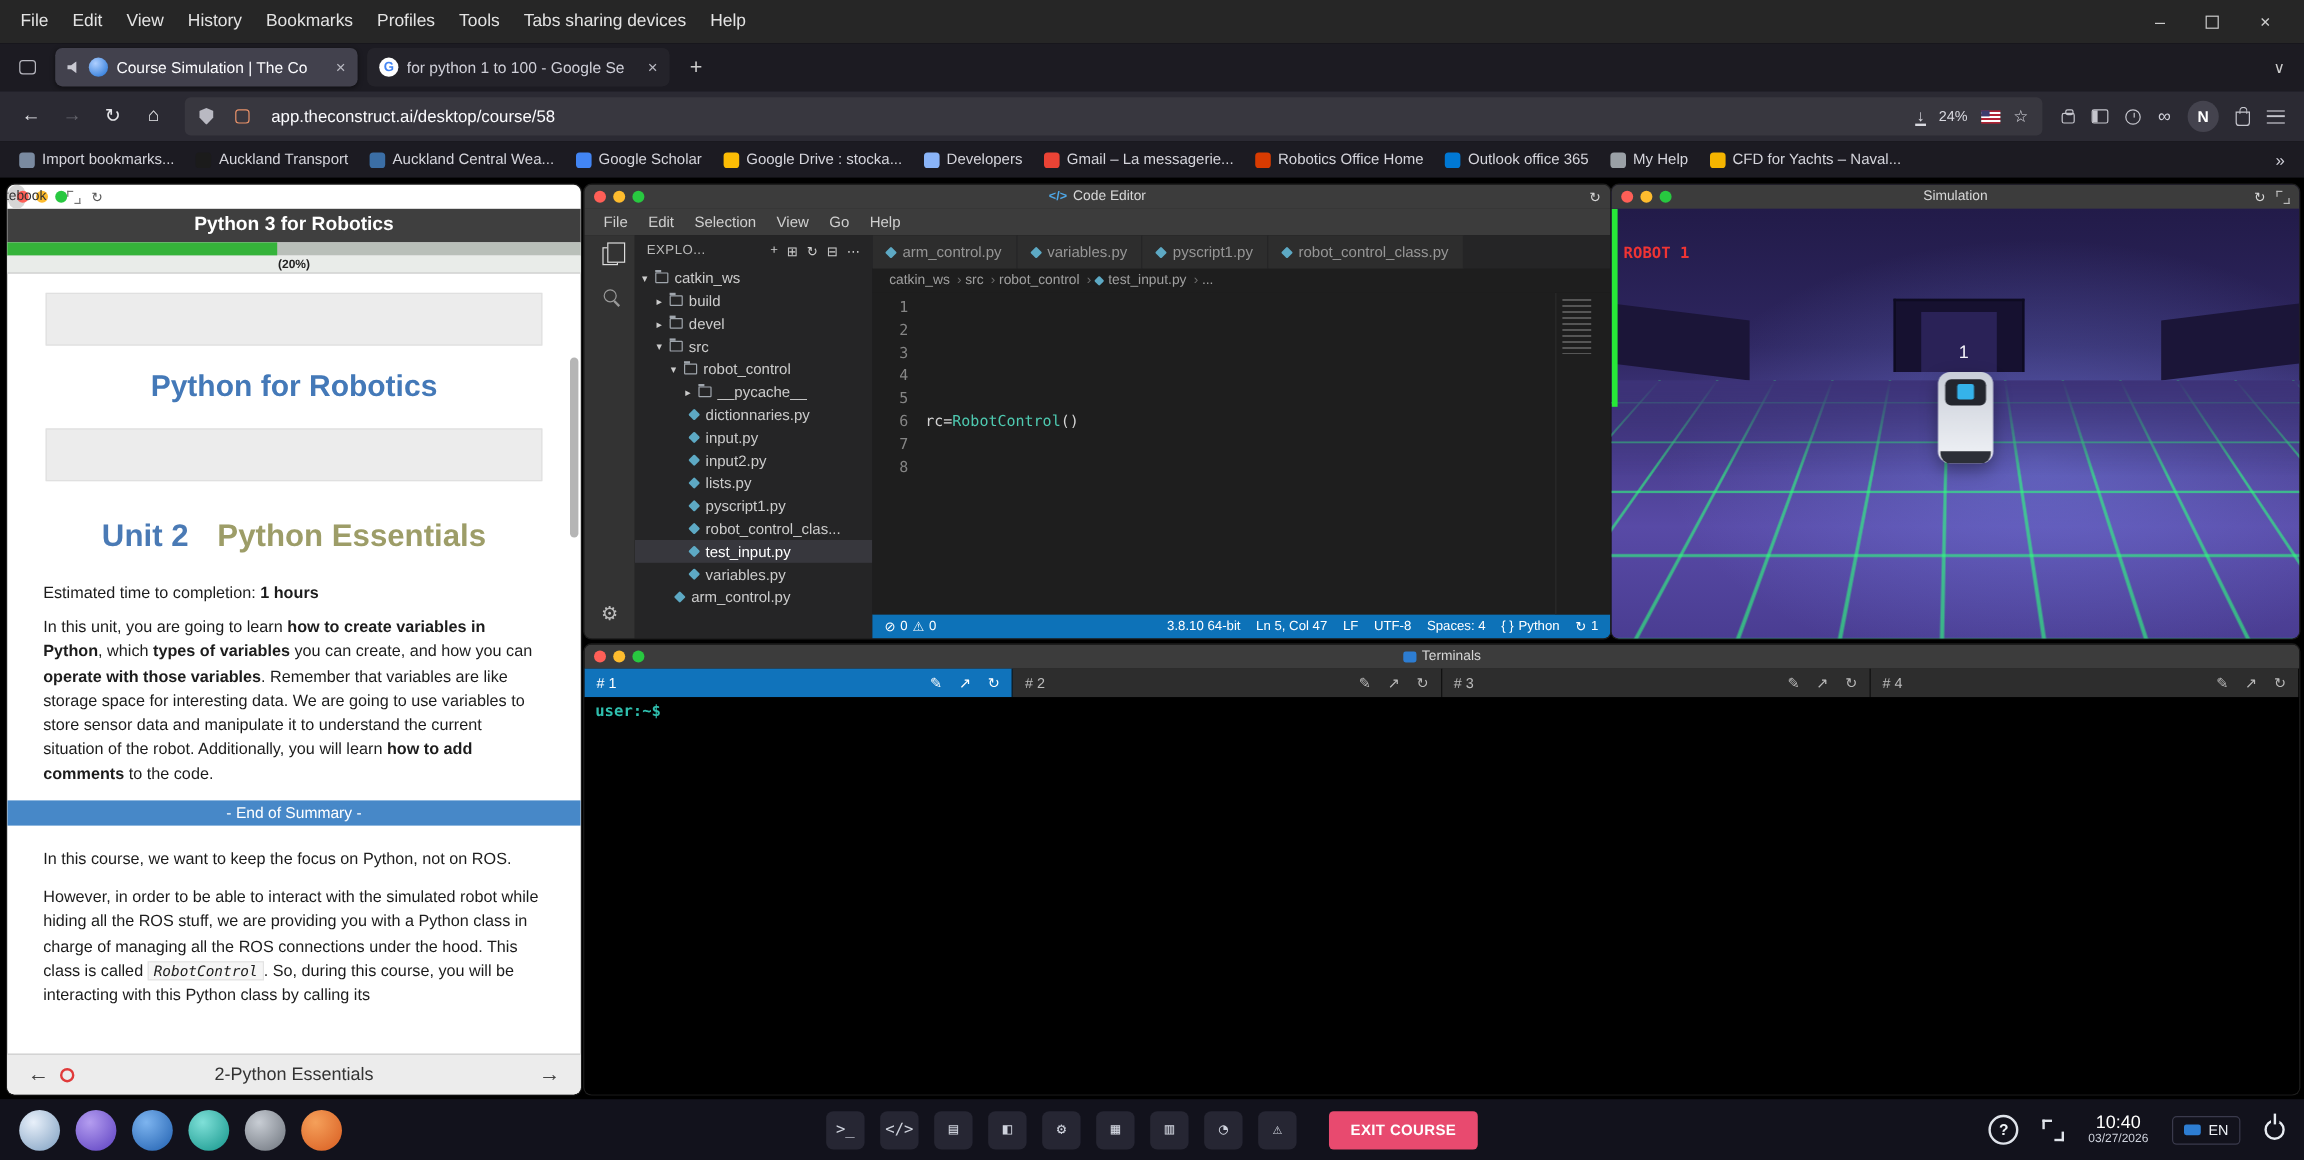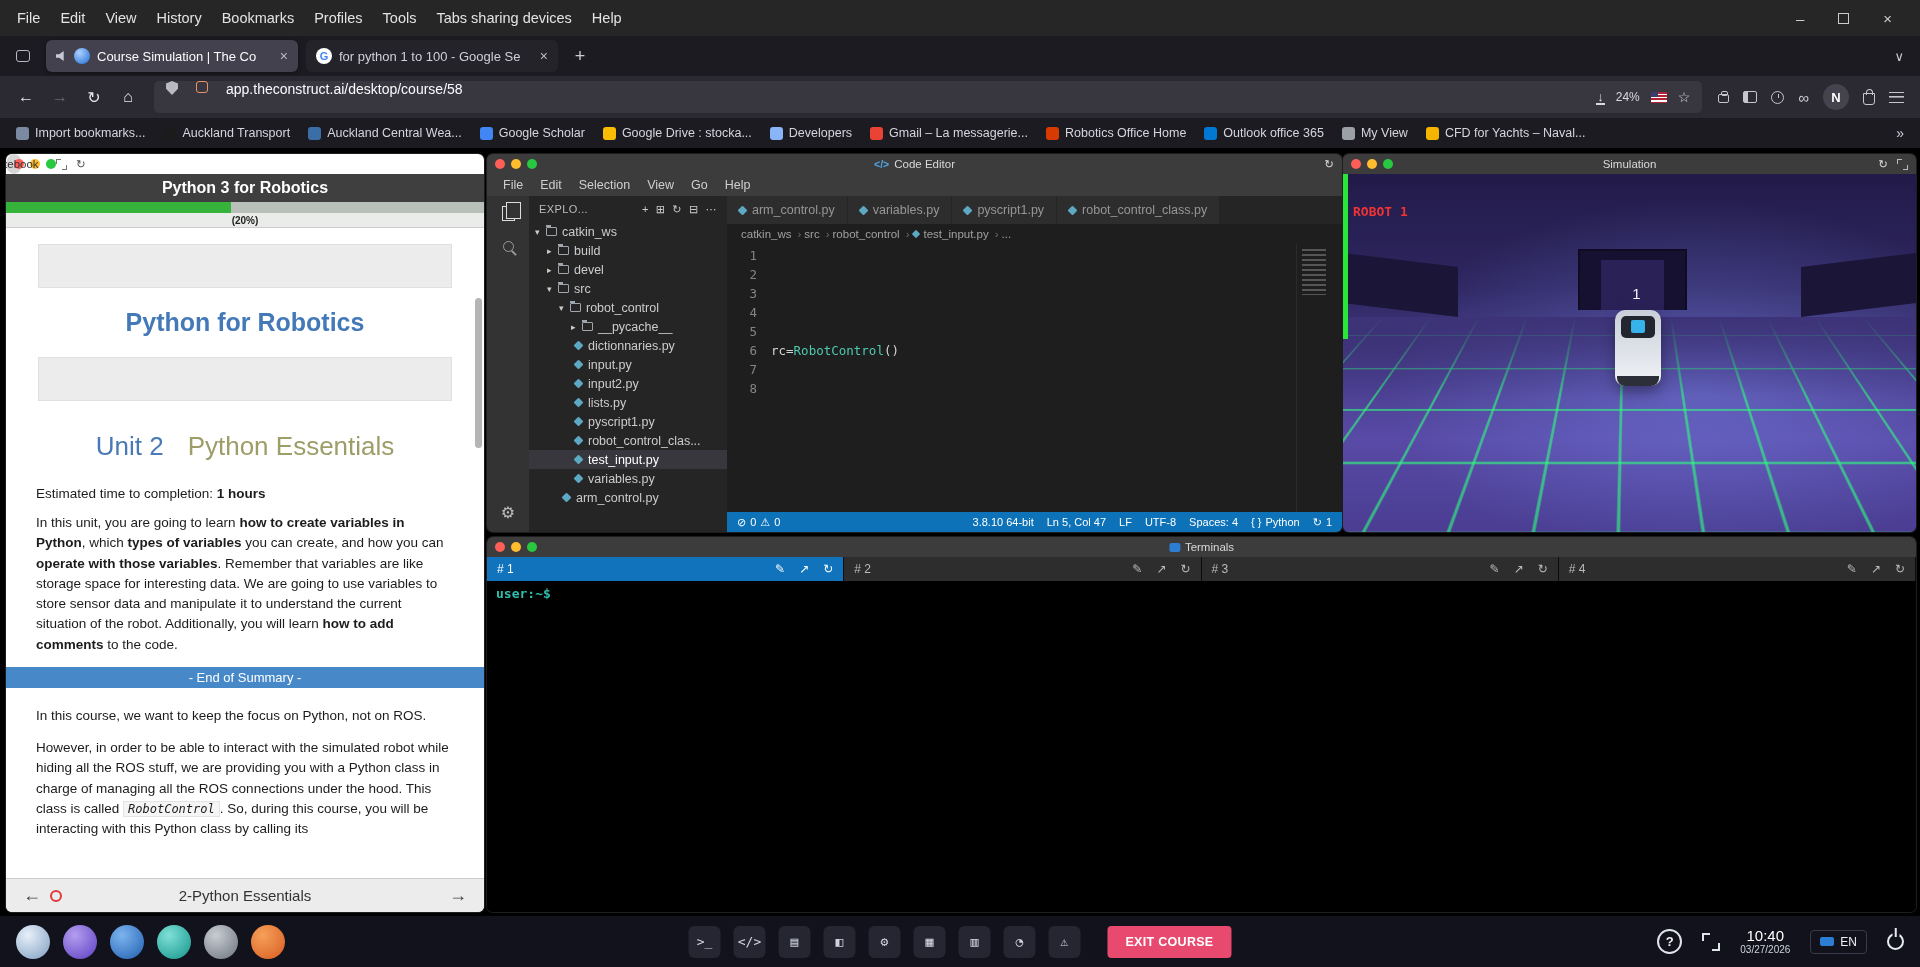--- a/index.html
+++ b/index.html
@@ -20,21 +20,21 @@
 .tab-close{color:#b9b9c2;font-size:14px}
 .speaker{width:11px;height:11px;background:#c9c9d2;clip-path:polygon(0 35%,30% 35%,70% 5%,70% 95%,30% 65%,0 65%)}
 .fav{width:16px;height:16px;border-radius:50%;flex:0 0 16px}
 .fav.construct{background:radial-gradient(circle at 35% 30%,#aecfff,#1d6fd4)}
 .fav.google{background:#fff;color:#4285f4;font-weight:bold;font-size:11px;display:grid;place-items:center}
 .newtab{width:28px;height:28px;display:grid;place-items:center;color:#ccc;font-size:18px;border-radius:4px}
 .alltabs{margin-left:auto;color:#ccc;font-size:13px;padding-right:8px}
 .navbar{position:absolute;top:76px;left:0;right:0;height:42px;background:#2b2a33;display:flex;align-items:center;padding:0 10px;gap:2px}
 .nav-btn{width:32px;height:32px;display:grid;place-items:center;color:#e6e6ea;font-size:16px;border-radius:4px}
 .nav-btn.disabled{color:#67676f}
-.urlpill{flex:1;height:32px;margin:12px 8px;background:#38373f;border-radius:5px;display:flex;padding:0 12px;gap:18px;font-size:14px;color:#fbfbfe}
+.urlpill{flex:1;height:32px;margin:12px 8px;background:#38373f;border-radius:5px;display:flex;align-items:center;padding:0 12px;gap:18px;font-size:14px;color:#fbfbfe}
 .shield{width:12px;height:14px;background:#b9b9c2;clip-path:polygon(50% 0,100% 18%,100% 55%,50% 100%,0 55%,0 18%)}
 .container-ico{width:12px;height:12px;border:1.6px solid #e8926a;border-radius:3px}
 .url-text{white-space:nowrap}
 .pill-right{margin-left:auto;display:flex;align-items:center;gap:11px;color:#d9d9e0}
 .dl-icon{border-bottom:2px solid #d9d9e0;padding:0 1px;font-size:13px;line-height:13px}
 .zoom{font-size:12px;color:#d9d9e0}
 .usflag{width:16px;height:11px;background:repeating-linear-gradient(180deg,#b22234 0 1.6px,#fff 1.6px 3.2px);position:relative}
 .usflag:before{content:"";position:absolute;top:0;left:0;width:7px;height:5px;background:#3c3b6e}
 .icon-row{display:flex;align-items:center;gap:14px;padding:0 6px;color:#cfcfd8;font-size:15px}
 .sidebar-ico{width:14px;height:12px;border:1.6px solid #c5c5cd;border-radius:2px;position:relative}
@@ -67,21 +67,21 @@
 .fs-ico:after{content:"";position:absolute;bottom:0;right:0;width:4px;height:4px;border-bottom:1.6px solid #bbb;border-right:1.6px solid #bbb}
 
 .win-notebook{left:6px;top:154px;width:478px;height:758px;background:#fff}
 .nb-header{background:#3f3f3f;color:#fff;text-align:center;font-weight:bold;font-size:16px;padding:5px 0;flex:0 0 auto}
 .nb-track{height:11px;background:#b9bfb9}
 .nb-fill{height:100%;background:#35b33a}
 .nb-plabel{height:15px;background:#e9ece9;border-bottom:1px solid #ccc;text-align:center;font-size:10px;font-weight:bold;color:#222;line-height:15px}
 .nb-content{flex:1;overflow:hidden;padding:16px 30px 0;color:#1c1c1c;position:relative}
 .nb-box{background:#ececec;border:1px solid #e0e0e0;height:44px;margin:0 2px}
 .nb-hero{color:#4479b8;font-size:25px;font-weight:bold;text-align:center;margin:20px 0}
-.nb-unit{text-align:center;font-size:26px;font-weight:normal;margin:30px 0 24px}
+.nb-unit{text-align:center;font-size:26px;font-weight:bold;margin:30px 0 24px}
 .nb-unit .u1{color:#4a7ab5;margin-right:24px}
 .nb-unit .u2{color:#9d9d68}
 .nb-banner{background:#4788c8;color:#fff;text-align:center;font-size:13px;padding:3px 0;margin:0 -30px}
 .nb-eta{margin:20px 0 12px;font-size:13.5px}
 .nb-p{font-size:13.5px;line-height:1.5;margin-bottom:12px}
 .nb-p2{margin-top:18px}
 .codeph{font-family:"DejaVu Sans Mono",monospace;font-style:italic;background:#f5f5f5;border:1px solid #e3e3e3;padding:0 4px;font-size:12px}
 .nb-scrollbar{position:absolute;right:2px;top:70px;width:7px;height:150px;background:#b5b5b5;border-radius:4px}
 .nb-footer{height:34px;flex:0 0 34px;background:#ececec;border-top:1px solid #ccc;display:flex;align-items:center;padding:0 12px;color:#333;position:relative}
 .nb-arrow{font-size:18px;color:#444;width:28px;text-align:center}
@@ -298,21 +298,21 @@
         <span>Robotics Office Home</span>
       </div>
 
       <div class="bm">
         <span class="bm-ico" style="background: rgb(0, 120, 212);"></span>
         <span>Outlook office 365</span>
       </div>
 
       <div class="bm">
         <span class="bm-ico" style="background: rgb(154, 160, 166);"></span>
-        <span>My View</span>
+        <span>My Help</span>
       </div>
 
       <div class="bm">
         <span class="bm-ico" style="background: rgb(244, 180, 0);"></span>
         <span>CFD for Yachts – Naval...</span>
       </div>
     </div>
   <span class="bm-overflow">»</span>
 </div>
 

